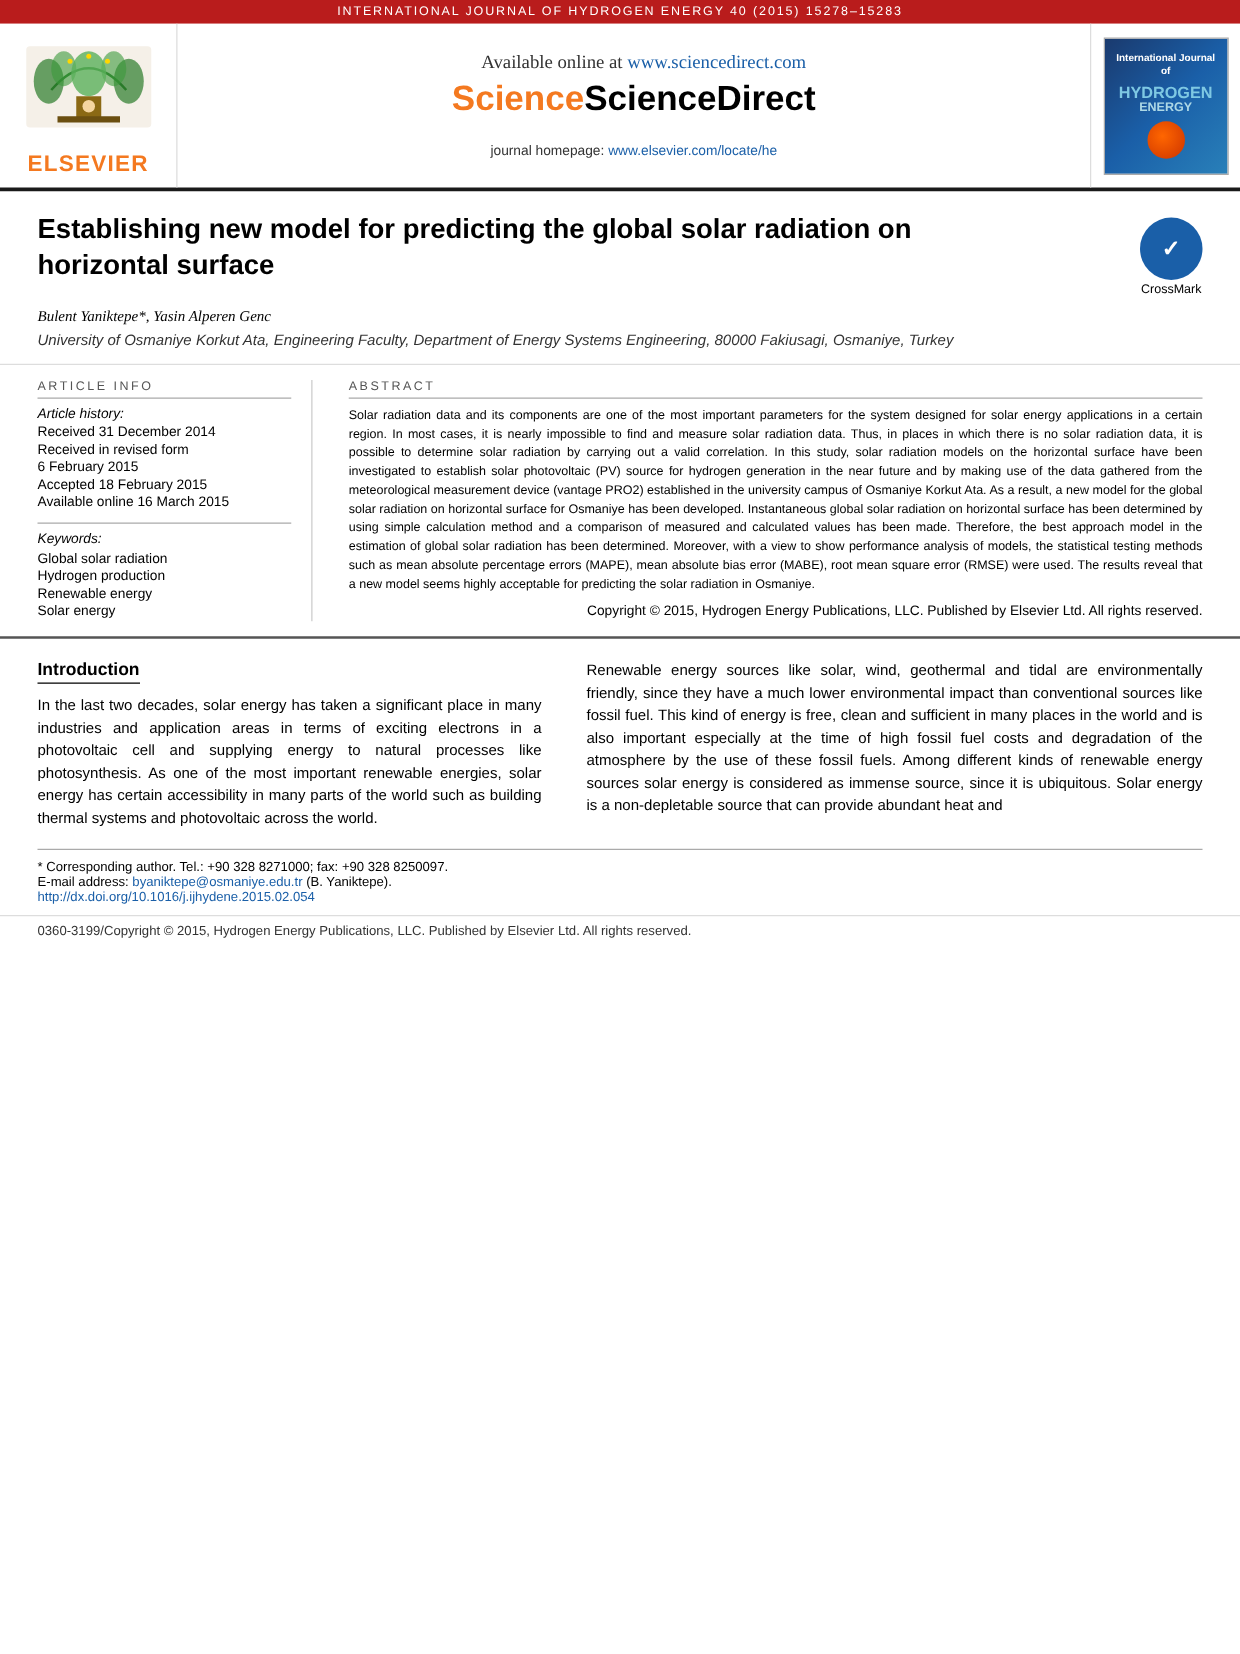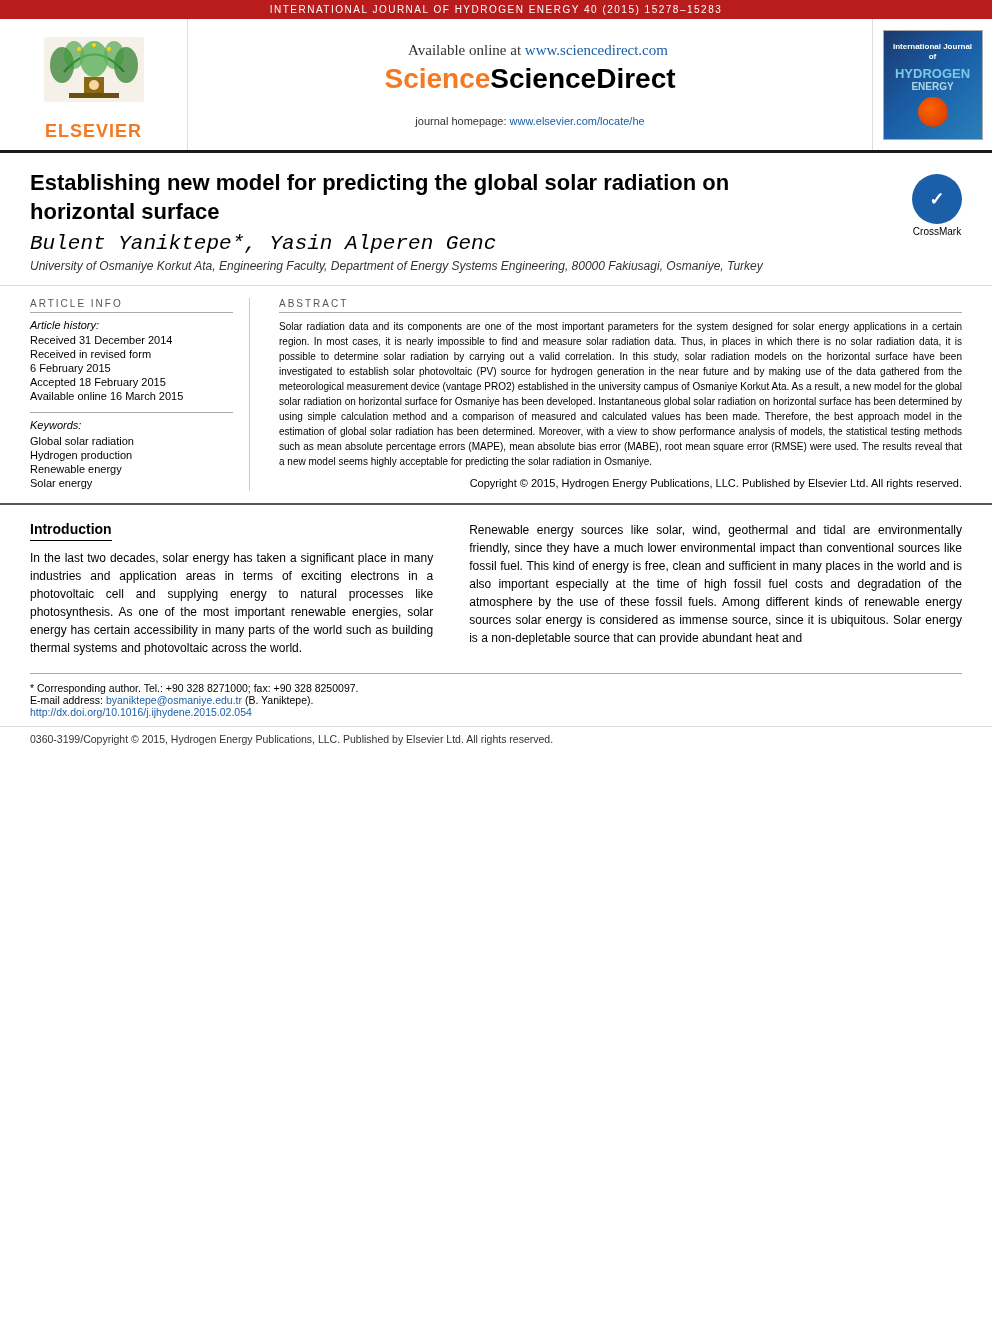--- a/index.html
+++ b/index.html
@@ -26,21 +26,21 @@
 
     
     .journal-header {
       display: flex;
       align-items: stretch;
       border-bottom: 3px solid #1a1a1a;
       background: #fff;
     }
 
     .header-left {
-      width: 188px;
+      width: 142px;
       padding: 8px;
       display: flex;
       flex-direction: column;
       align-items: center;
       justify-content: center;
       border-right: 1px solid #ddd;
     }
 
     .elsevier-logo {
       width: 120px;
@@ -178,23 +178,23 @@
       align-items: center;
       justify-content: center;
       color: white;
       font-size: 18px;
       font-weight: bold;
       font-family: Arial, sans-serif;
     }
 
     .authors {
       font-style: italic;
-      font-size: 21px;
-      margin-top: 6px;
-      font-family: Liberation Mono, monospace;
+      font-size: 12px;
+      margin-top: 20px;
+      font-family: Liberation Serif, serif;
     }
 
     .affiliation {
       font-style: italic;
       font-size: 12px;
       color: #333;
       margin-top: 4px;
       font-family: Arial, sans-serif;
     }
 

